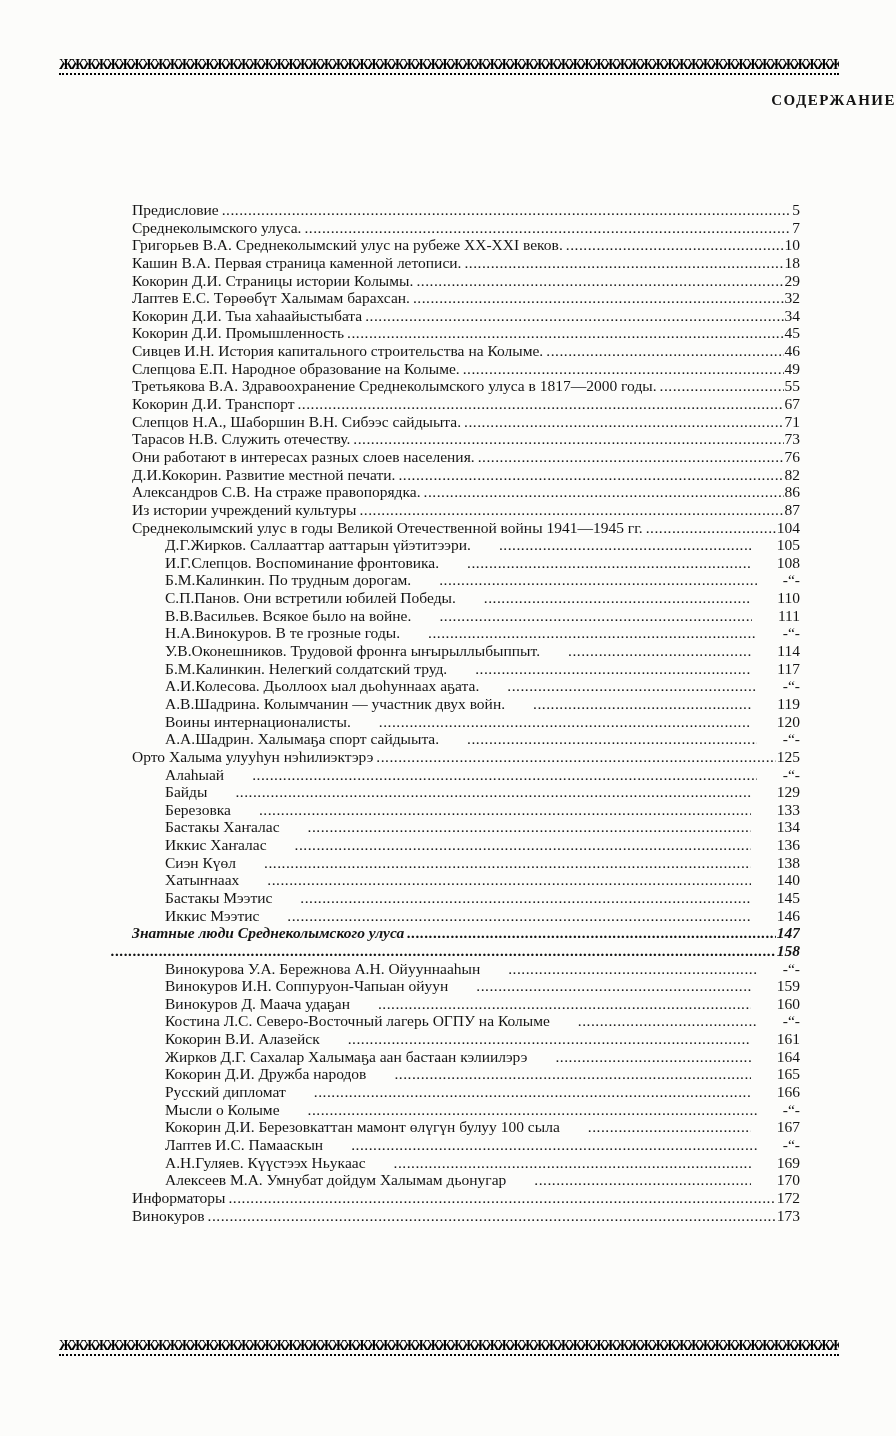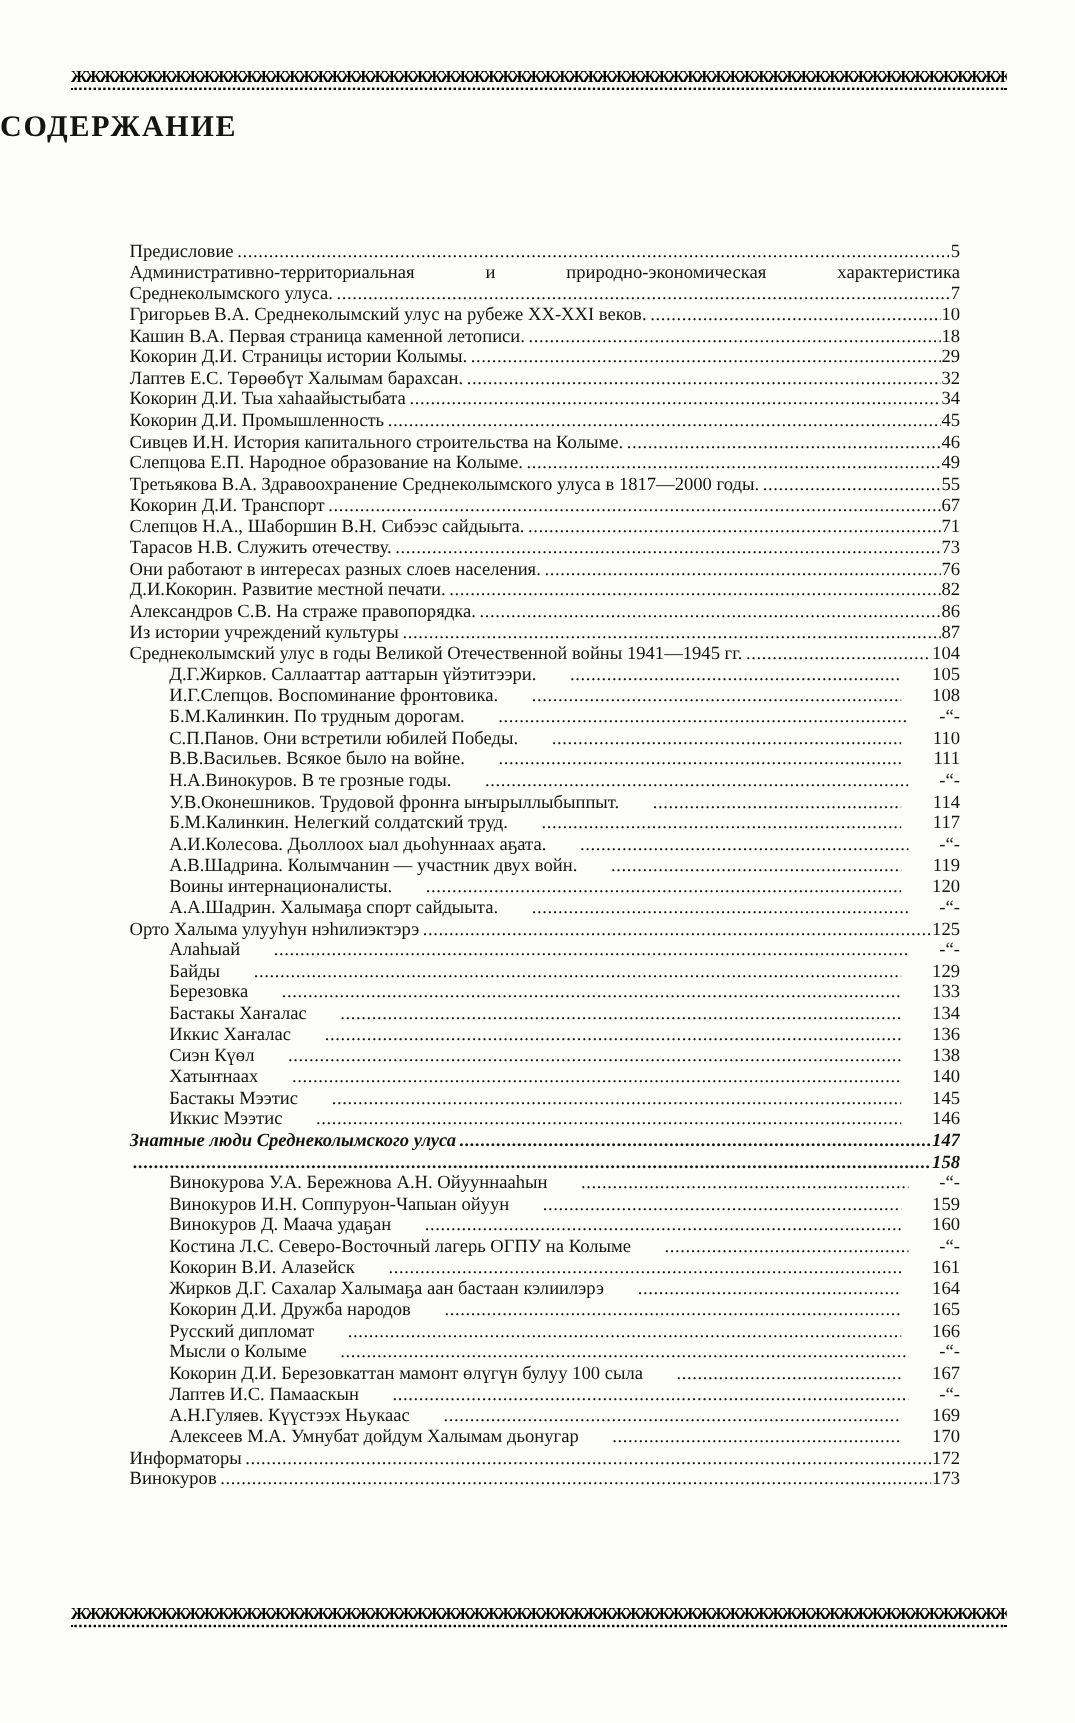--- a/index.html
+++ b/index.html
@@ -22,39 +22,39 @@
     font-weight: bold;
     letter-spacing: -2px;
     border-bottom: 2px dotted #000;
     color: #000;
   }
   .ornament-top { top: 58px; }
   .ornament-bottom { top: 1339px; }
   .page-title {
     position: absolute;
     top: 92px; left: 0; width: 100%;
-    text-align: left;
-    font-size: 25px; font-weight: bold;
+    text-align: right;
+    font-size: 15px; font-weight: bold;
     letter-spacing: 1.5px;
   }
   .toc {
     position: absolute;
     left: 108px; top: 201px; width: 692px;
     font-size: 15.5px;
   }
   .toc-row {
     display: flex;
     align-items: baseline;
     height: 17.65px;
     white-space: nowrap;
     overflow: hidden;
   }
   .toc-row.bold { font-weight: bold; font-style: italic; }
   .toc-row.indent-1 { padding-left: 33px; gap: 25px; }
-  .toc-text { flex: 0 0 auto; }
+  .toc-text { flex: 0 0 auto; margin-left: 24px; }
   .toc-row.justify .toc-text {
     flex: 1 1 auto;
     text-align: justify;
     text-align-last: justify;
   }
   .leader {
     flex: 1 1 auto;
     overflow: hidden;
     margin-left: 3px; margin-right: 1px;
     letter-spacing: 0.5px;
@@ -68,23 +68,20 @@
   <div class="ornament ornament-top">ЖЖЖЖЖЖЖЖЖЖЖЖЖЖЖЖЖЖЖЖЖЖЖЖЖЖЖЖЖЖЖЖЖЖЖЖЖЖЖЖЖЖЖЖЖЖЖЖЖЖЖЖЖЖЖЖЖЖЖЖЖЖЖЖЖЖЖЖЖЖЖЖЖЖЖЖЖЖЖЖЖЖЖЖЖЖЖЖЖЖЖЖЖЖЖЖЖЖЖЖЖЖЖЖЖЖЖЖЖЖЖЖЖЖЖЖЖЖЖЖ</div>
 
   <div class="page-title">СОДЕРЖАНИЕ</div>
 
   <div class="toc">
       <div class="toc-row">
         <span class="toc-text">Предисловие</span>
         <span class="leader">....................................................................................................................................................................................................................................................................</span>
         <span class="toc-page">5</span>
       </div>
-      <div class="toc-row justify">
-        <span class="toc-text">Административно-территориальная и природно-экономическая характеристика</span>
-      </div>
       <div class="toc-row">
         <span class="toc-text">Среднеколымского улуса.</span>
         <span class="leader">....................................................................................................................................................................................................................................................................</span>
         <span class="toc-page">7</span>
       </div>
       <div class="toc-row">
         <span class="toc-text">Григорьев В.А. Среднеколымский улус на рубеже XX-XXI веков.</span>
         <span class="leader">....................................................................................................................................................................................................................................................................</span>
         <span class="toc-page">10</span>
       </div>

